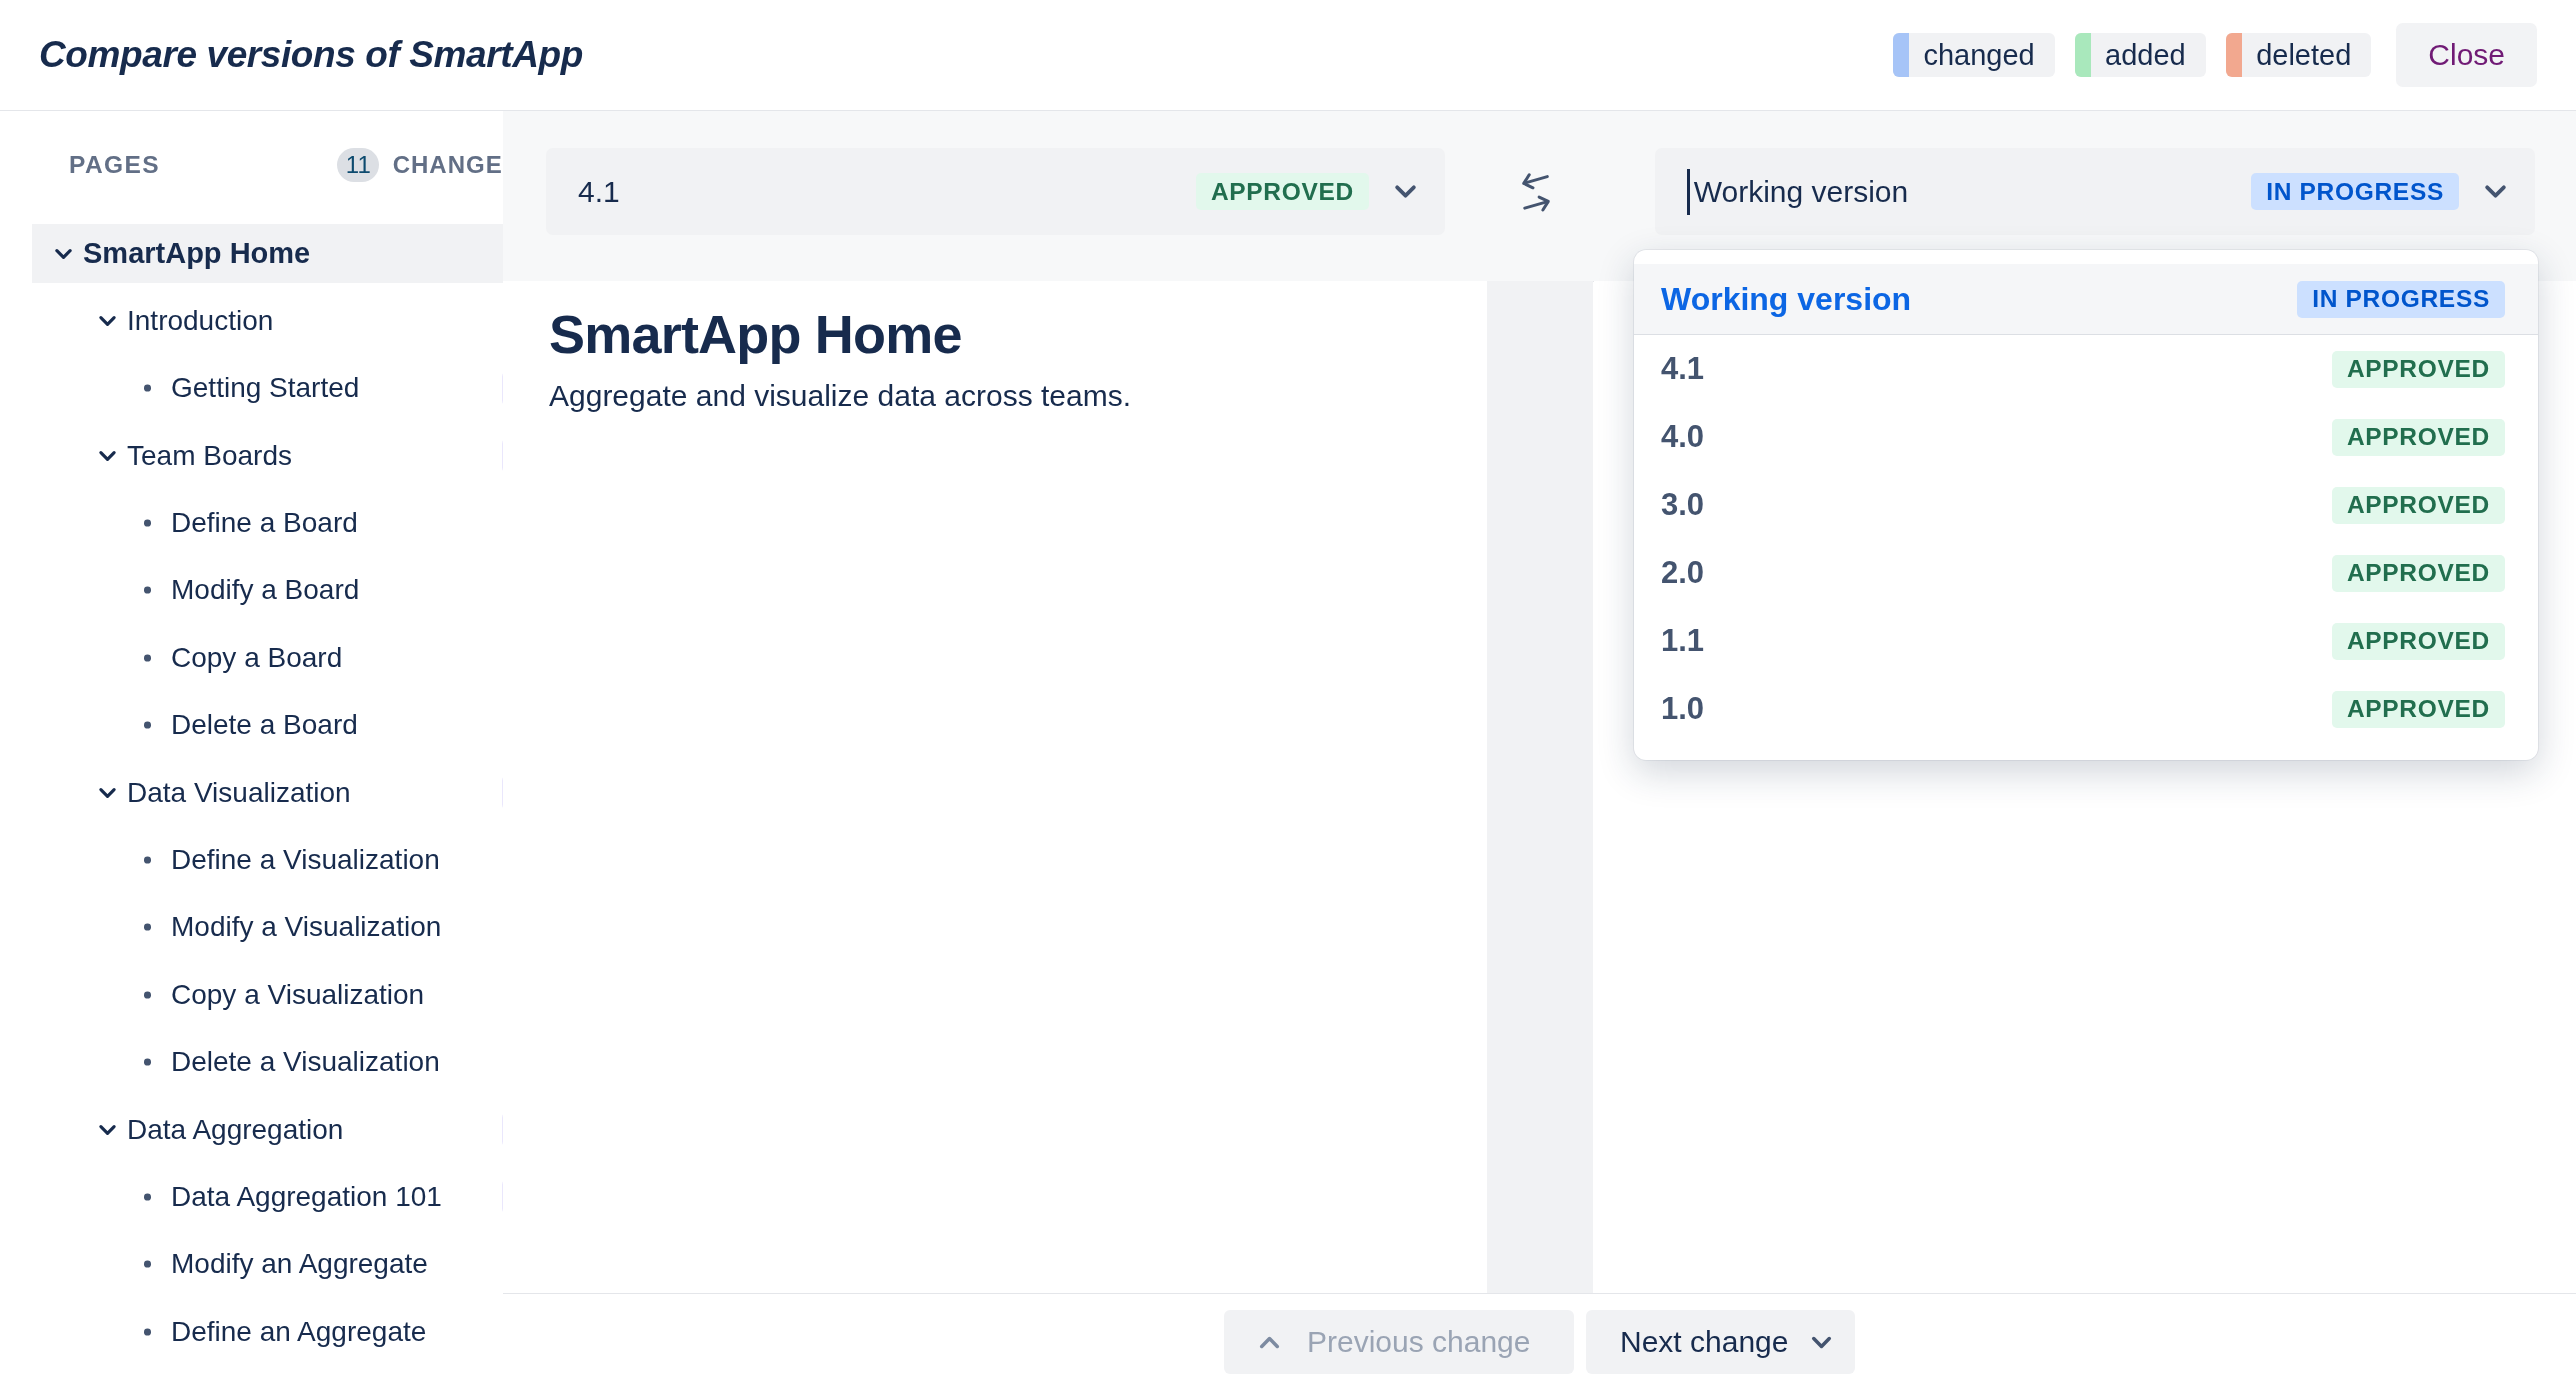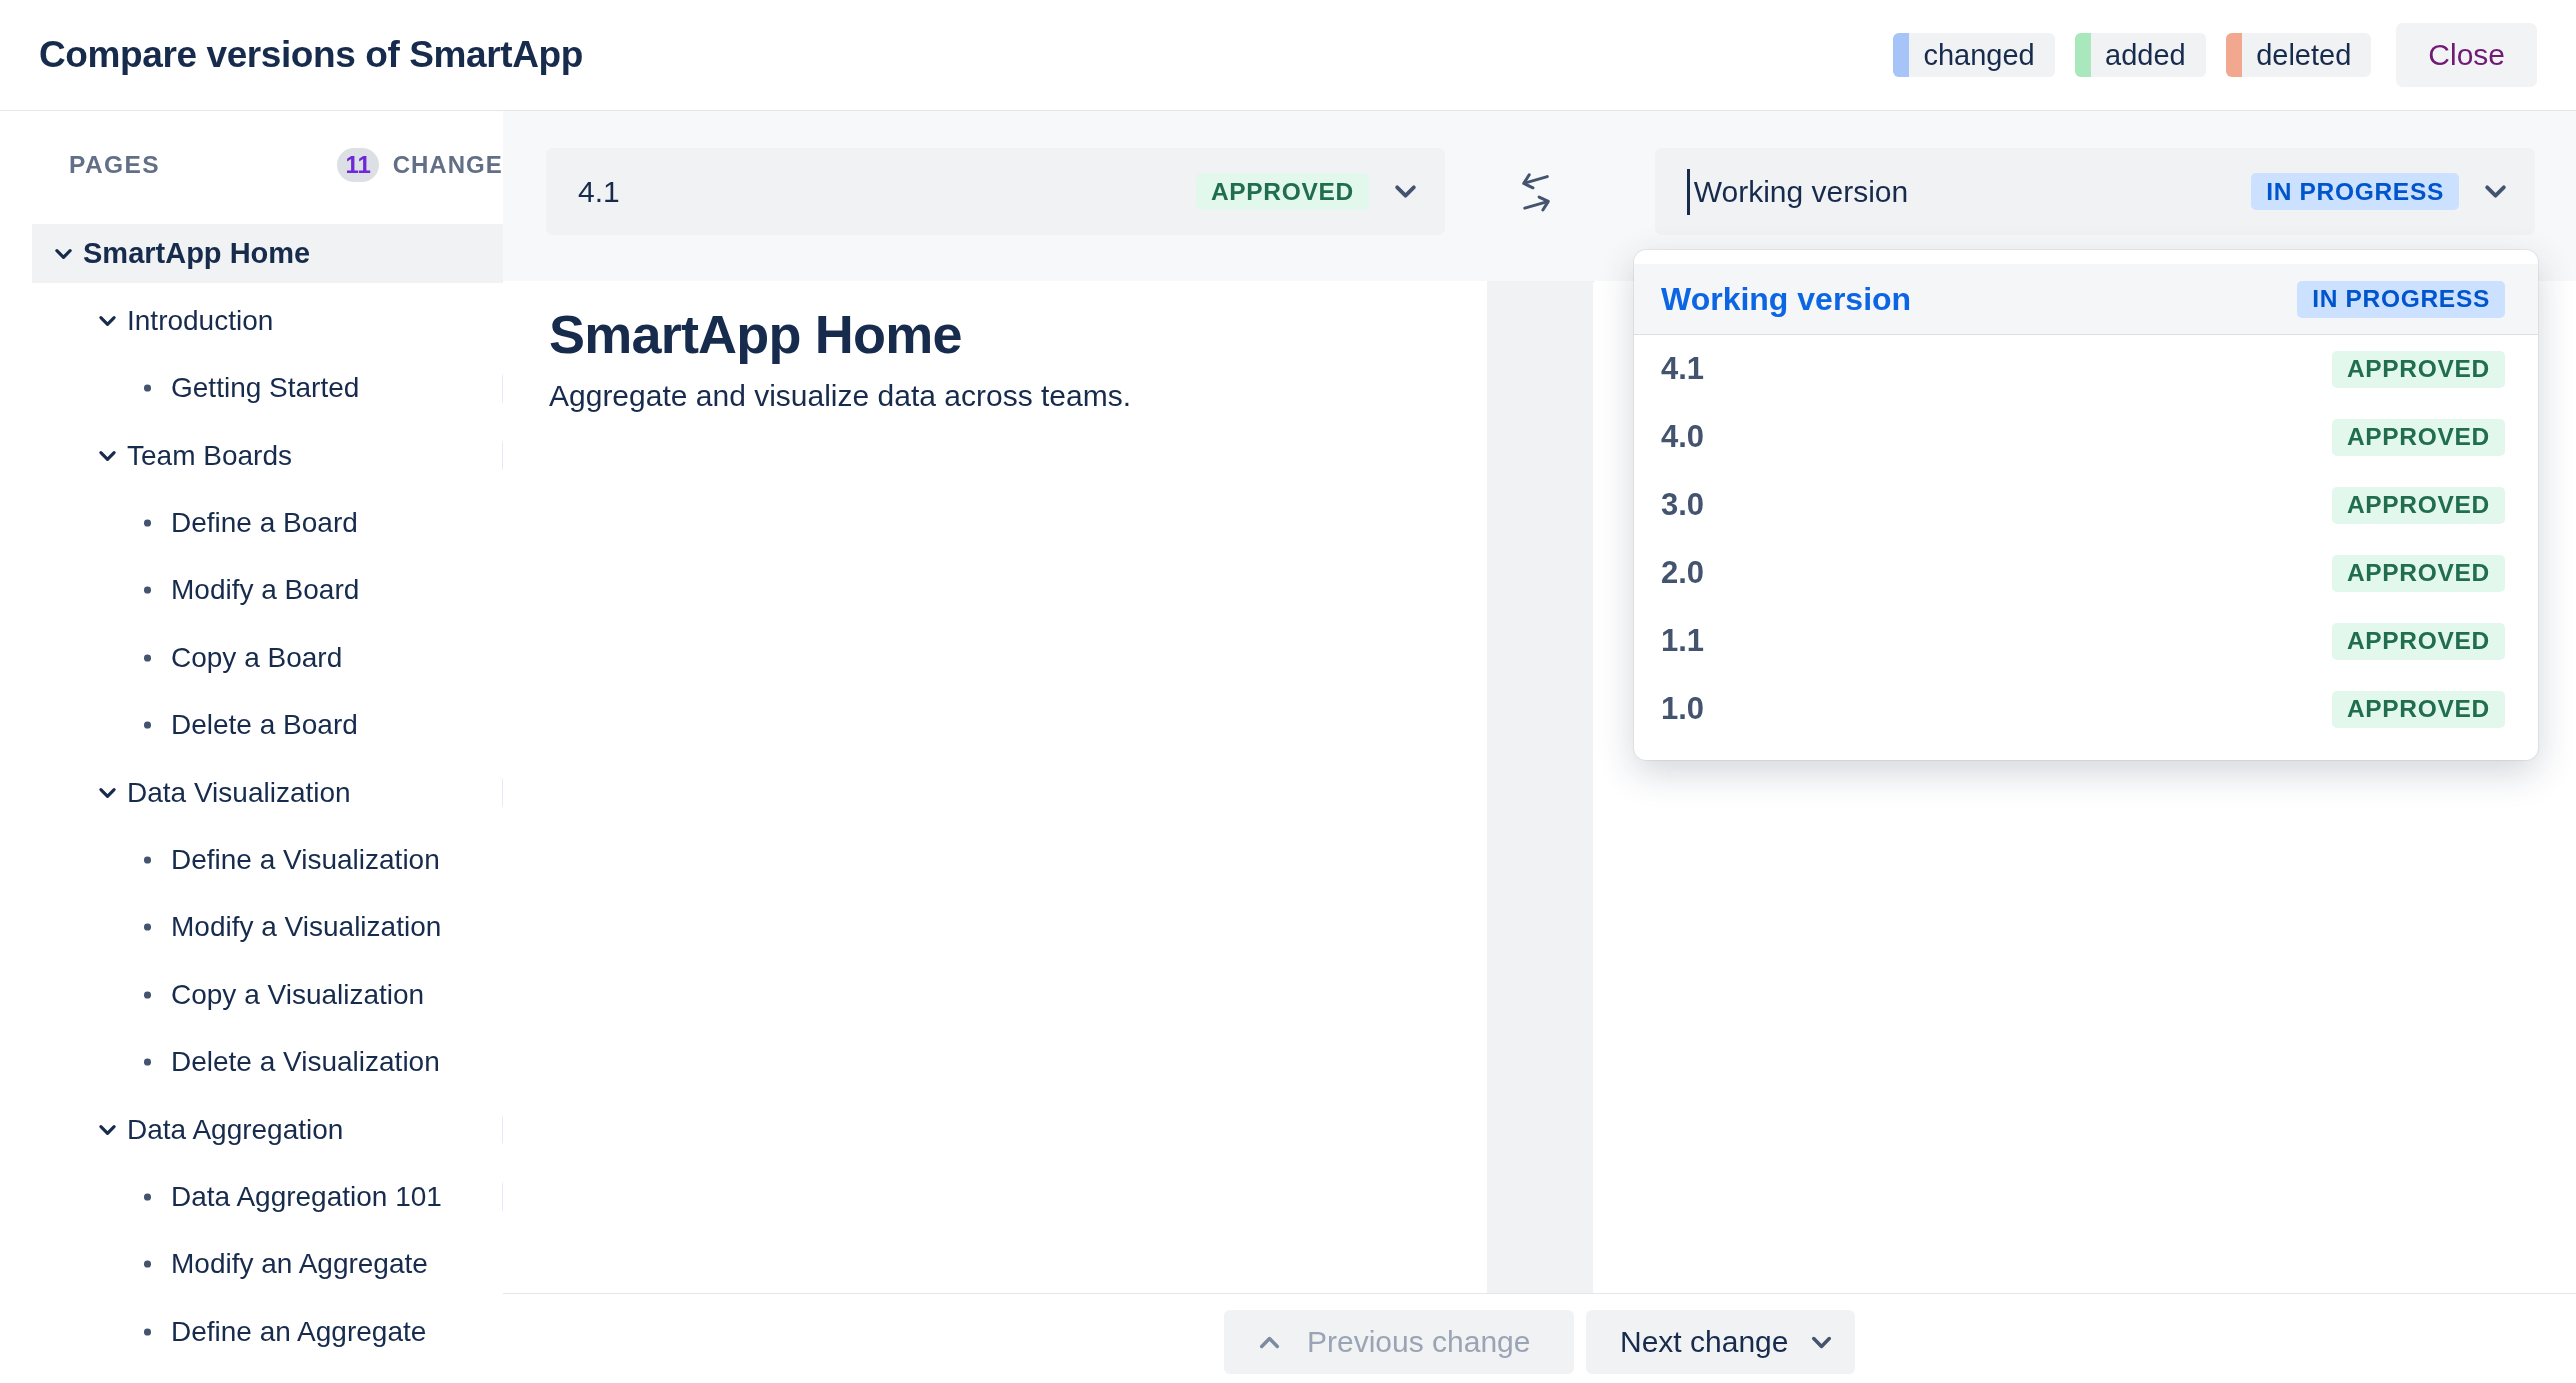--- a/index.html
+++ b/index.html
@@ -4,36 +4,36 @@
 <style>
   html,body{margin:0;padding:0;overflow:hidden;}
   body{width:2576px;height:1383px;font-family:"Liberation Sans","DejaVu Sans",sans-serif;
        background:#fff;color:#172B4D;}
   *{box-sizing:border-box;}
   .app{position:relative;width:2576px;height:1383px;background:#fff;overflow:hidden;}
 
   
   .topbar{position:absolute;left:0;top:0;right:0;height:111px;background:#fff;
           border-bottom:1.7px solid #E4E6EA;display:flex;align-items:center;padding:0 39px;}
-  .page-title{font-size:37px;font-weight:700;letter-spacing:-0.4px;white-space:nowrap;}
+  .page-title{font-size:37px;font-weight:700;letter-spacing:-0.4px;white-space:nowrap;font-style:italic;}
   .legend{margin-left:auto;display:flex;align-items:center;gap:20px;}
   .legend-badge{display:flex;align-items:center;height:44px;background:#F1F2F4;
                 border-radius:6px;overflow:hidden;}
   .legend-bar{width:16px;align-self:stretch;}
   .legend-label{padding:0 20px 0 14.4px;font-size:29px;color:#172B4D;white-space:nowrap;}
   .close-btn{margin-left:25px;height:64px;padding:0 32px;background:#F2F3F5;border:none;
              border-radius:6.8px;font-size:30px;color:#701a75;font-family:inherit;cursor:pointer;}
 
   
   .sidebar{position:absolute;left:0;top:111px;width:529px;bottom:0;background:#fff;
            border-right:1.7px solid #E7E9ED;margin-left:32px;}
   .sidebar-head{height:96px;display:flex;align-items:center;padding:12px 39px 0 37px;}
   .pages-label{font-size:24.5px;font-weight:700;color:#626F86;letter-spacing:1.4px;}
   .count-pill{margin-left:auto;min-width:41px;height:34px;border-radius:17px;background:#DCDFE4;
-              color:#6d28d9;font-size:24px;font-weight:700;display:flex;align-items:center;
+              color:#0c4a6e;font-size:24px;font-weight:400;display:flex;align-items:center;
               justify-content:center;padding:0 8.4px;text-align:right;}
   .changed-label{margin-left:13.5px;font-size:24px;font-weight:700;color:#626F86;letter-spacing:1px;}
   .tree{position:relative;padding-top:17px;}
   .tree-item{position:relative;height:59px;margin-bottom:8.4px;display:flex;align-items:center;
              font-size:28px;color:#172B4D;cursor:pointer;}
   .tree-item.selected{background:#F1F2F4;font-weight:700;font-size:29px;}
   .tree-item .marker{position:absolute;top:50%;transform:translateY(-50%);display:flex;}
   .tree-item.lvl0 .marker{left:20px;}  .tree-item.lvl0 .tree-label{margin-left:51px;}
   .tree-item.lvl1 .marker{left:64px;}  .tree-item.lvl1 .tree-label{margin-left:95px;}
   .tree-item.lvl2 .marker{left:112px;} .tree-item.lvl2 .tree-label{margin-left:139px;}

